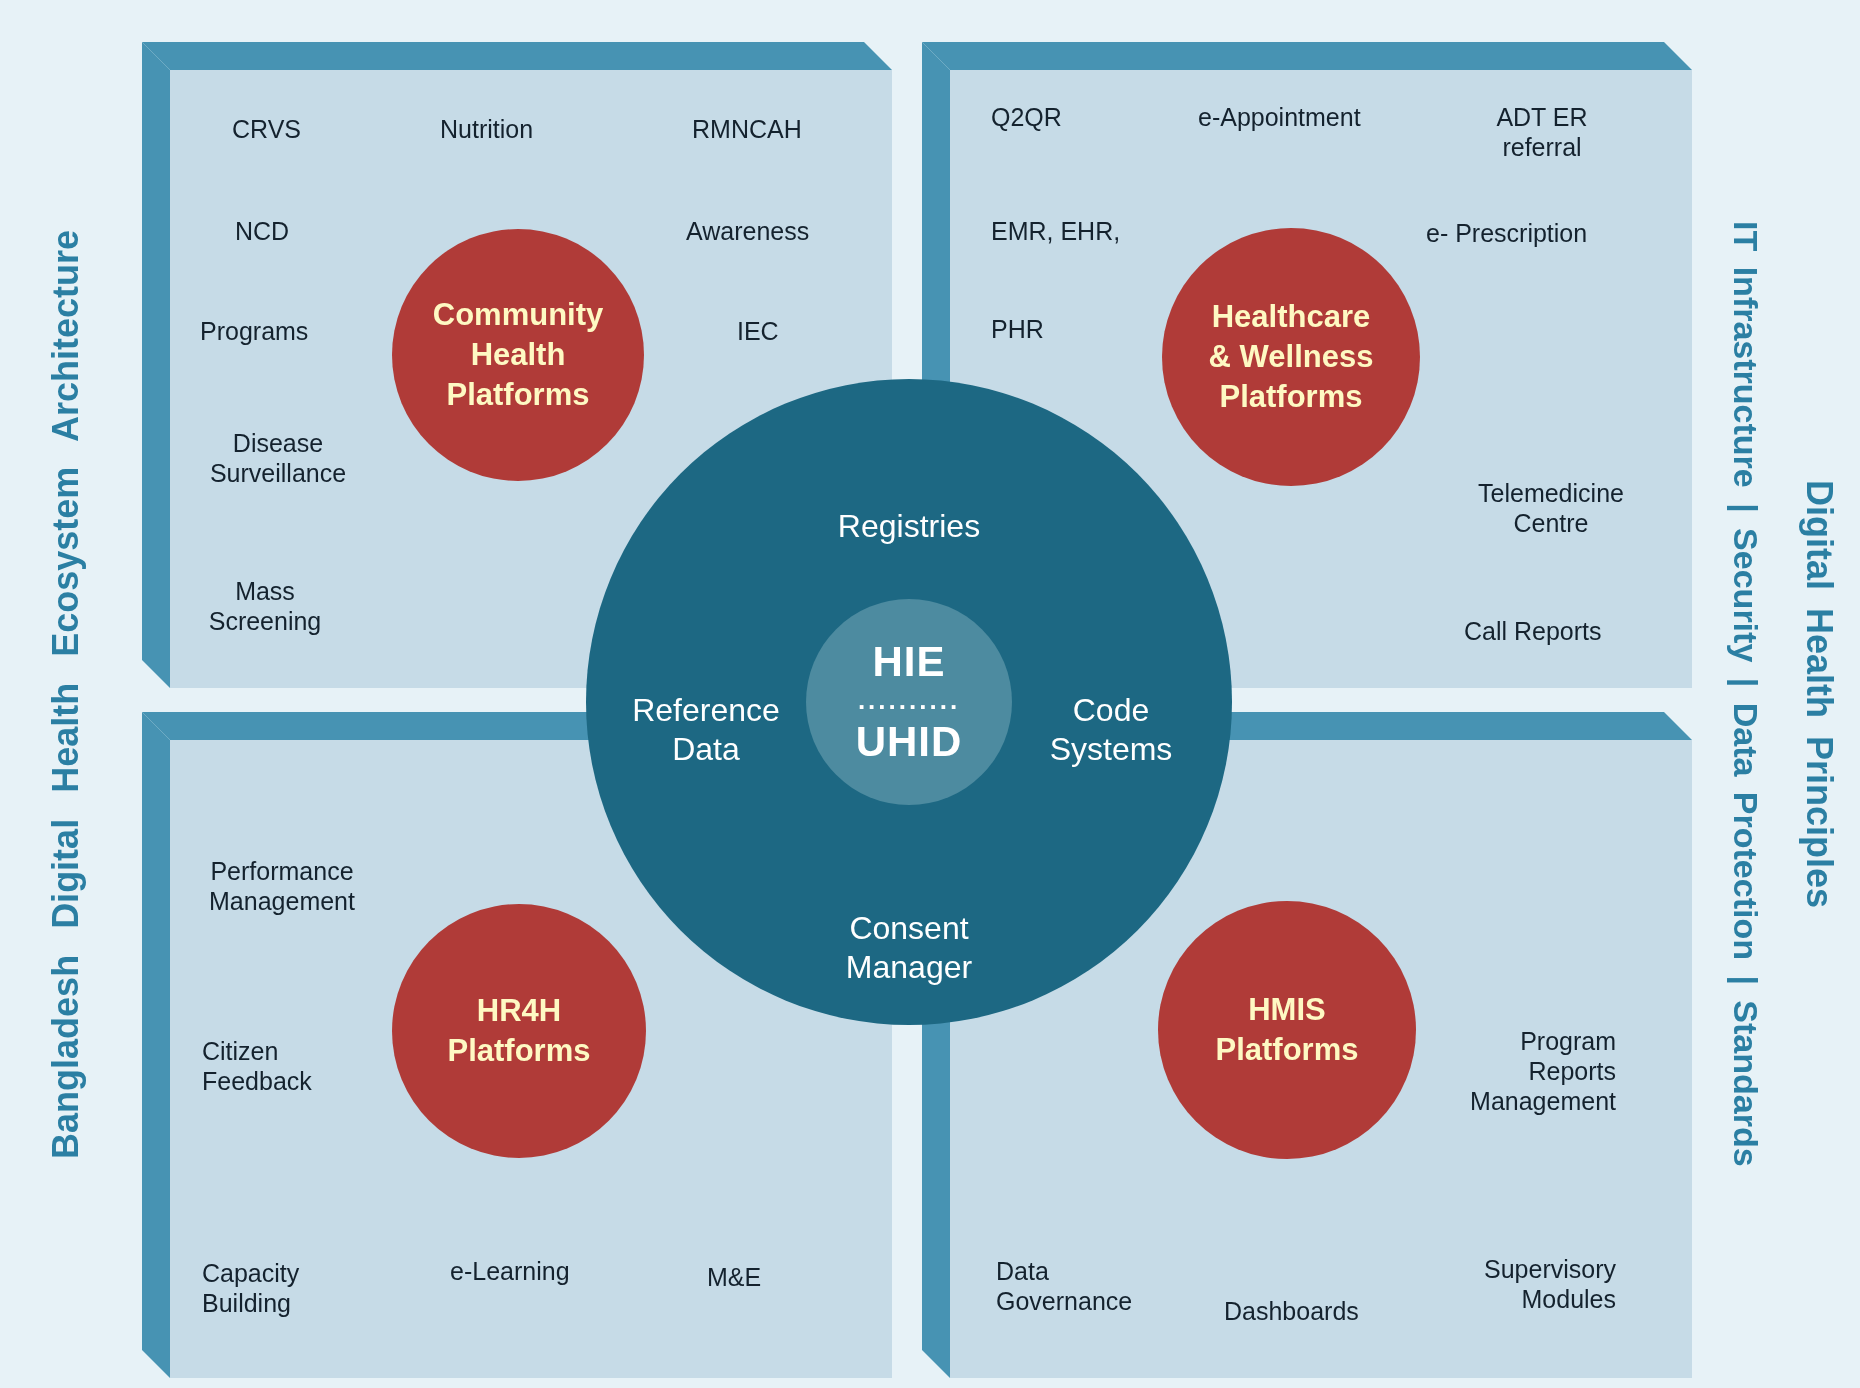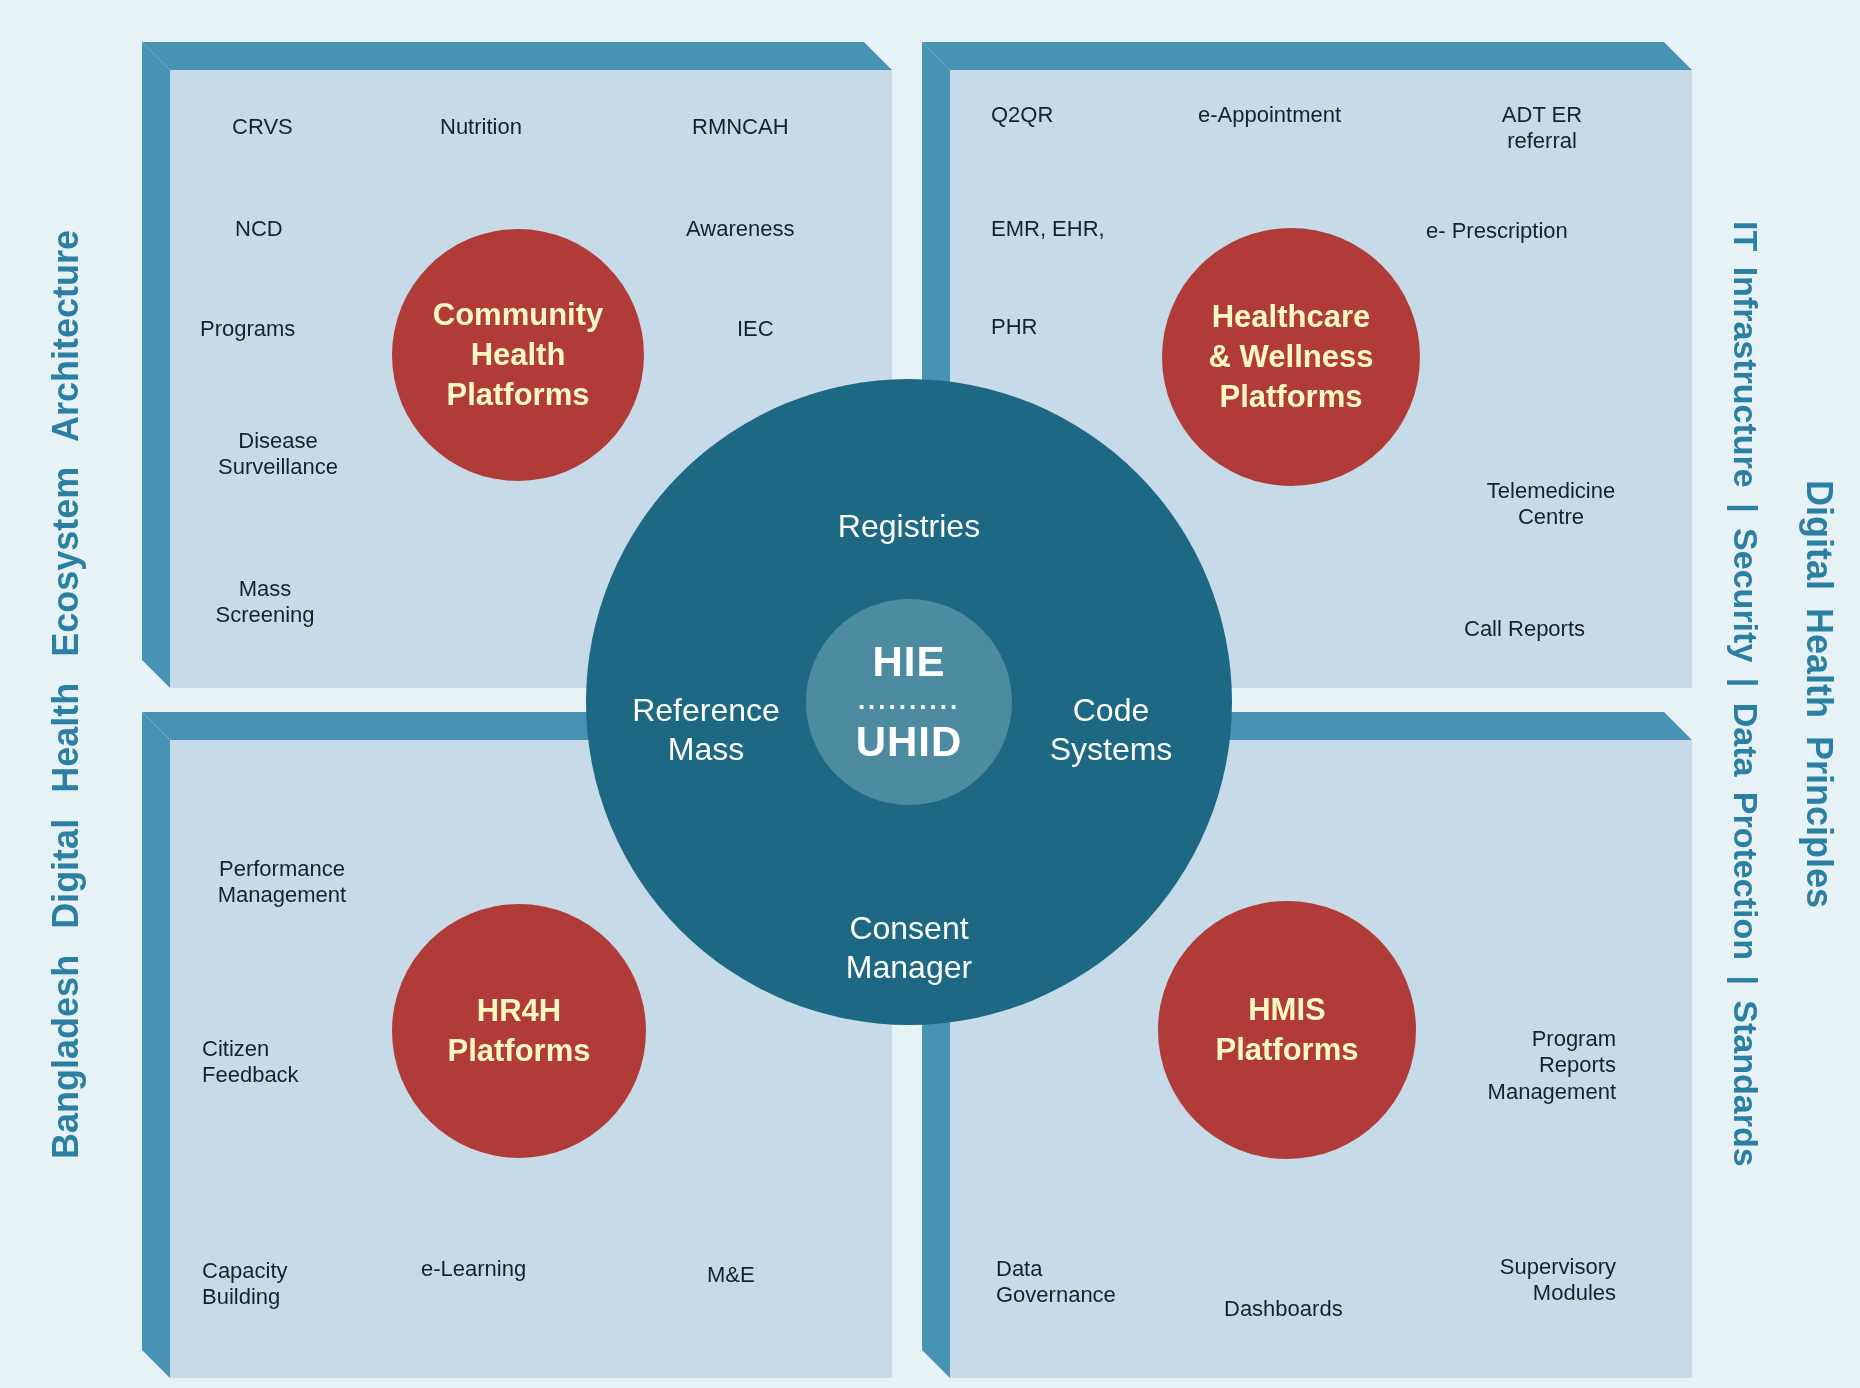--- a/index.html
+++ b/index.html
@@ -11,21 +11,21 @@
   .panel .face-top { position:absolute; left:0; top:0; width:100%; height:28px;
     background:var(--panel-edge,#4793b3);
     clip-path:polygon(0 0, calc(100% - 28px) 0, 100% 100%, 28px 100%); }
   .panel .face-left { position:absolute; left:0; top:0; width:28px; height:100%;
     background:var(--panel-edge,#4793b3);
     clip-path:polygon(0 0, 100% 28px, 100% 100%, 0 calc(100% - 28px)); }
   .panel .face-body { position:absolute; left:28px; top:28px; right:0; bottom:0;
     background:var(--panel,#c6dbe7); }
 
   
-  .item { position:absolute; z-index:2; font-size:22px; line-height:1.2;
+  .item { position:absolute; z-index:2; font-size:25px; line-height:1.2;
     color:var(--text-dark,#16242f); white-space:pre-line; }
 
   
   .bubble { position:absolute; z-index:3; border-radius:50%;
     background:var(--bubble,#b03b38); color:#fef9c3; font-weight:bold; font-size:31px;
     line-height:1.28; display:flex; align-items:center; justify-content:center;
     text-align:center; white-space:pre-line; }
 
   
   .hub { position:absolute; z-index:4; left:586px; top:379px; width:646px; height:646px;
@@ -113,21 +113,21 @@
   <div class="item" style="left:1458px;top:478px;width:186px;text-align:center">Telemedicine
 Centre</div>
   <div class="item" style="left:1464px;top:616px">Call Reports</div>
 
   <div class="item" style="left:190px;top:856px;width:184px;text-align:center">Performance
 Management</div>
   <div class="item" style="left:202px;top:1036px">Citizen
 Feedback</div>
   <div class="item" style="left:202px;top:1258px">Capacity
 Building</div>
-  <div class="item" style="left:421px;top:1256px">e-Learning</div>
+  <div class="item" style="left:450px;top:1256px">e-Learning</div>
   <div class="item" style="left:707px;top:1262px">M&amp;E</div>
 
   <div class="item" style="left:1428px;top:1026px;width:188px;text-align:right">Program
 Reports
 Management</div>
   <div class="item" style="left:996px;top:1256px">Data
 Governance</div>
   <div class="item" style="left:1224px;top:1296px">Dashboards</div>
   <div class="item" style="left:1448px;top:1254px;width:168px;text-align:right">Supervisory
 Modules</div>
@@ -139,21 +139,21 @@
 &amp;  Wellness
 Platforms</div>
   <div class="bubble" style="left:392px;top:904px;width:254px;height:254px">HR4H
 Platforms</div>
   <div class="bubble" style="left:1158px;top:901px;width:258px;height:258px">HMIS
 Platforms</div>
 
   <div class="hub">
     <div class="spoke top">Registries</div>
     <div class="spoke left">Reference
-Mass</div>
+Data</div>
     <div class="spoke right">Code
 Systems</div>
     <div class="spoke bottom">Consent
 Manager</div>
     <div class="core">
       <div class="big">HIE</div>
       <div class="dots">..........</div>
       <div class="big">UHID</div>
     </div>
   </div>

